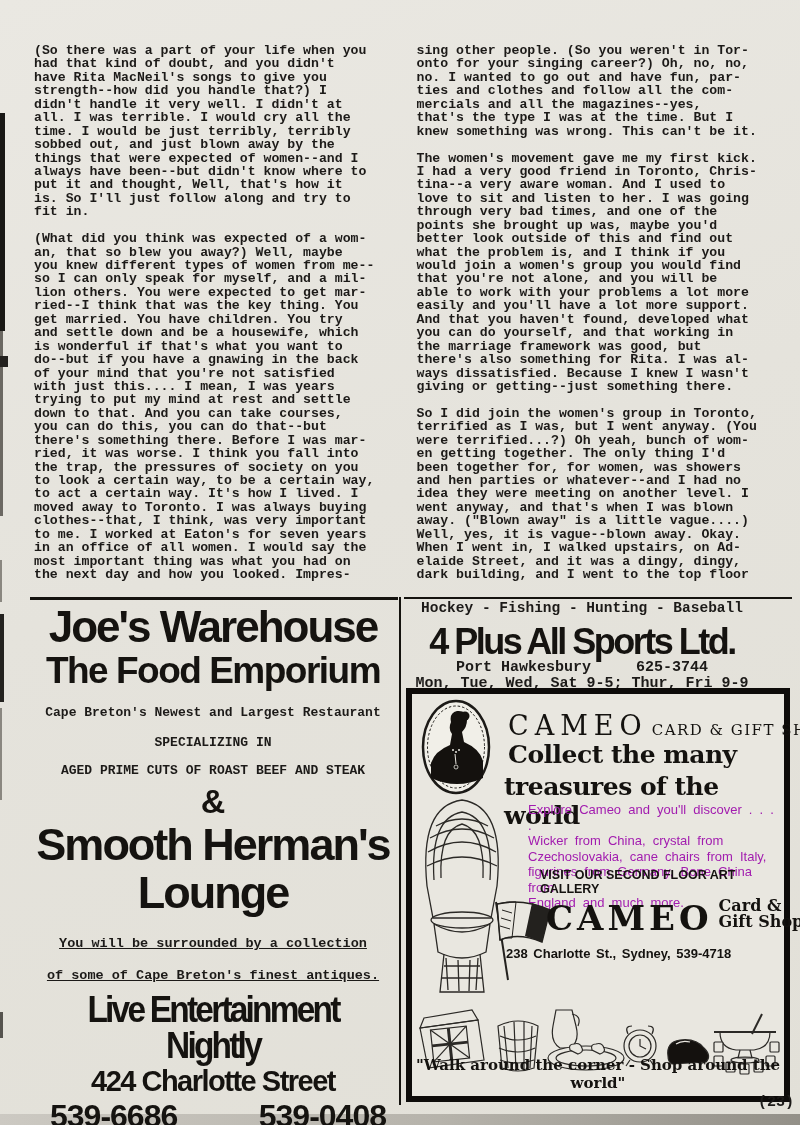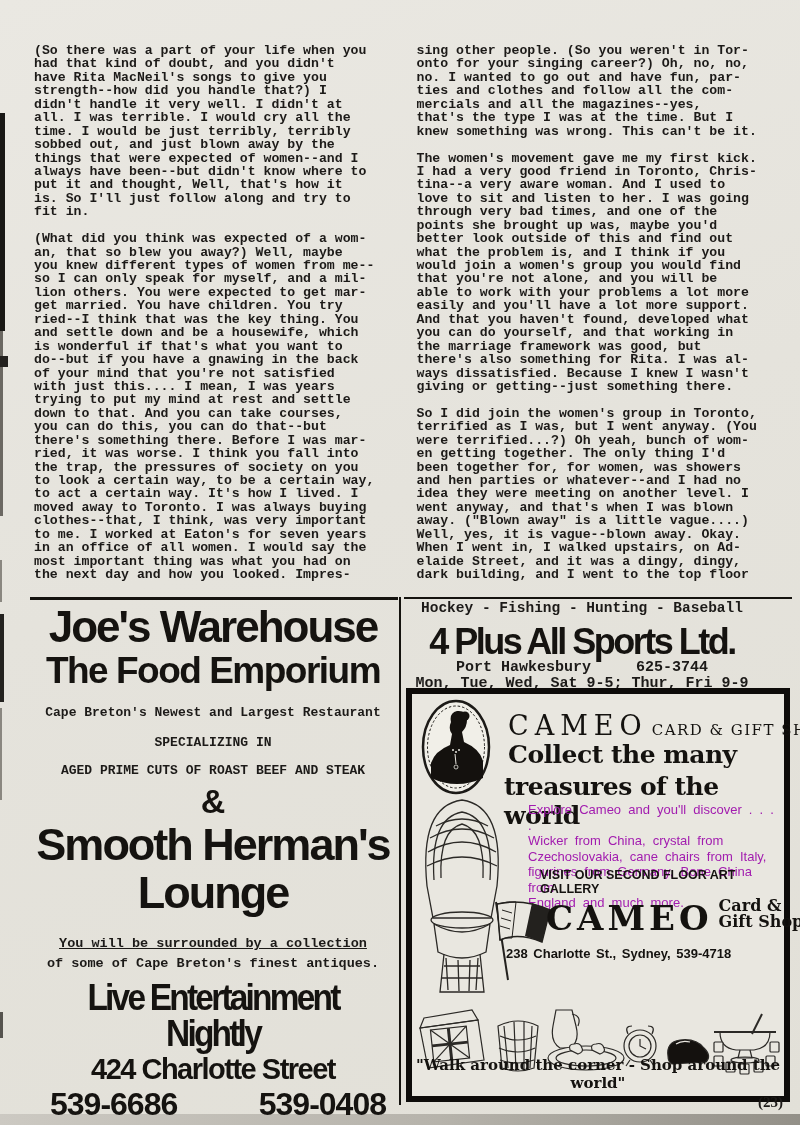--- a/index.html
+++ b/index.html
@@ -33,21 +33,21 @@
   .joes-title1{font-size:44px;letter-spacing:-2px;margin-top:4px;}
   .joes-title2{font-size:37px;letter-spacing:-1.5px;margin-top:3px;}
   .mono{font-family:"Liberation Mono","DejaVu Sans Mono",monospace;font-weight:bold;color:#1c1a18;}
   .joes-sub{font-size:13px;margin-top:16px;}
   .joes-spec{font-size:13px;margin-top:15px;}
   .joes-cuts{font-size:13px;margin-top:13px;}
   .joes-amp{font-size:34px;margin-top:6px;}
   .joes-title3{font-size:45px;letter-spacing:-2px;margin-top:4px;}
   .joes-title4{font-size:45px;letter-spacing:-2px;margin-top:3px;}
   .joes-ul1{font-size:13.5px;margin-top:21px;text-decoration:underline;}
-  .joes-ul2{font-size:13.5px;margin-top:5px;}
+  .joes-ul2{font-size:13.5px;margin-top:17px;text-decoration:underline;}
   .joes-live{font-size:36px;letter-spacing:-3px;margin-top:9px;transform:scaleX(0.93);transform-origin:center;}
   .joes-addr{font-size:29px;letter-spacing:-1.5px;margin-top:3px;}
   .joes-phones{display:flex;justify-content:space-between;padding:0 12px 0 22px;margin-top:4px;}
   .joes-phone{font-size:32px;letter-spacing:-1px;}
   
   .ad-sports{position:absolute;left:388px;top:600px;width:388px;text-align:center;}
   .sports-tag{font-size:14.5px;}
   .sports-name{font-size:36px;letter-spacing:-2.5px;margin-top:8px;}
   .sports-line{font-size:15px;white-space:pre;line-height:14.5px;margin-top:1px;}
   
@@ -72,21 +72,21 @@
   .cameo-logo-main{font-size:34px;font-weight:bold;letter-spacing:4px;color:#14120f;}
   .cameo-logo-stack{display:inline-block;vertical-align:top;margin-left:6px;line-height:16px;font-weight:bold;font-size:16px;color:#14120f;}
   .cameo-address{position:absolute;left:4px;top:252px;width:100%;padding-left:90px;box-sizing:border-box;
     font-family:"Liberation Sans",sans-serif;font-weight:bold;font-size:13px;word-spacing:2px;color:#14120f;}
   .cameo-slogan{position:absolute;left:0;bottom:4px;width:100%;text-align:center;font-weight:bold;font-size:15px;color:#14120f;}
   .cameo-portrait{position:absolute;left:8px;top:4px;}
   .cameo-chair{position:absolute;left:2px;top:96px;}
   .cameo-flag{position:absolute;left:66px;top:202px;}
   .cameo-strip{position:absolute;left:2px;top:304px;}
   
-  .page-number{position:absolute;left:758px;top:1094px;font-family:Liberation Serif, serif;font-weight:bold;font-size:15px;color:#1c1a18;}
+  .page-number{position:absolute;left:758px;top:1094px;font-family:Liberation Mono, monospace;font-weight:bold;font-size:15px;color:#1c1a18;}
   .edge-mark{position:absolute;left:0;}
   .em1{top:113px;width:5px;height:218px;background:#191815;}
   .em2{top:331px;width:3px;height:185px;background:#6b6862;}
   .em3{top:356px;width:8px;height:11px;background:#23211e;}
   .em4{top:560px;width:2px;height:42px;background:#8a8780;}
   .em5{top:614px;width:4px;height:88px;background:#23221f;}
   .em6{top:708px;width:2px;height:92px;background:#8a8780;}
   .em7{top:1012px;width:3px;height:26px;background:#55534e;}
   .bottom-band{
     position:absolute;left:0;top:1114px;width:800px;height:11px;
@@ -122,22 +122,22 @@
         <div class="article-line">always have been--but didn't know where to</div>
         <div class="article-line">put it and thought, Well, that's how it</div>
         <div class="article-line">is. So I'll just follow along and try to</div>
         <div class="article-line">fit in.</div>
         <div class="article-line"></div>
         <div class="article-line">(What did you think was expected of a wom-</div>
         <div class="article-line">an, that so blew you away?) Well, maybe</div>
         <div class="article-line">you knew different types of women from me--</div>
         <div class="article-line">so I can only speak for myself, and a mil-</div>
         <div class="article-line">lion others. You were expected to get mar-</div>
+        <div class="article-line">ried--I think that was the key thing. You</div>
         <div class="article-line">get married. You have children. You try</div>
-        <div class="article-line">ried--I think that was the key thing. You</div>
         <div class="article-line">and settle down and be a housewife, which</div>
         <div class="article-line">is wonderful if that's what you want to</div>
         <div class="article-line">do--but if you have a gnawing in the back</div>
         <div class="article-line">of your mind that you're not satisfied</div>
         <div class="article-line">with just this.... I mean, I was years</div>
         <div class="article-line">trying to put my mind at rest and settle</div>
         <div class="article-line">down to that. And you can take courses,</div>
         <div class="article-line">you can do this, you can do that--but</div>
         <div class="article-line">there's something there. Before I was mar-</div>
         <div class="article-line">ried, it was worse. I think you fall into</div>

